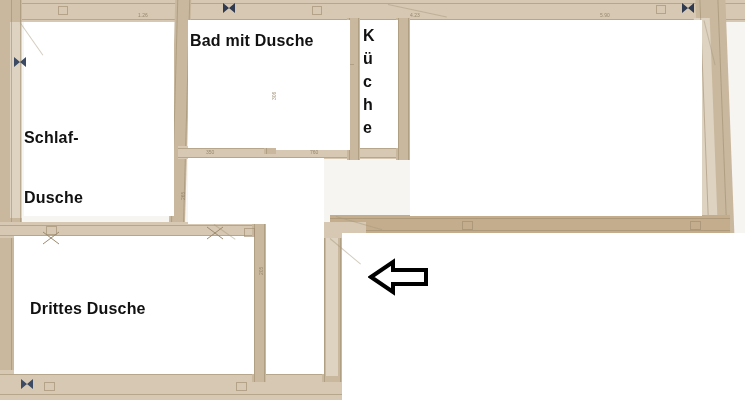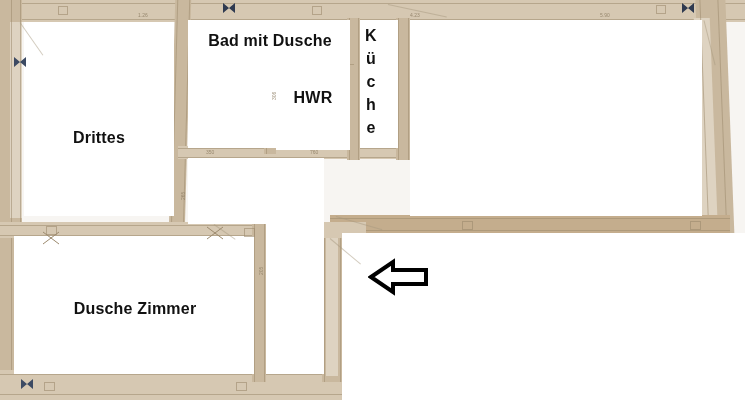--- a/index.html
+++ b/index.html
@@ -46,21 +46,20 @@
   }
   
   .label {
     position: absolute;
     color: #111111;
     font-weight: bold;
     font-size: 16px;
     line-height: 20px;
     letter-spacing: .2px;
     white-space: pre;
-    text-align: center;
   }
   .label.vertical {
     white-space: normal;
     width: 16px;
     line-height: 23px;
   }
   
   .winmark {
     position: absolute;
     width: 14px;
@@ -213,36 +212,36 @@
     <path d="M1 1 L13 11 L13 1 L1 11 Z" fill="#3c4a63"></path>
   </svg>
   <svg class="winmark" style="left:206px; top:226px; width:18px; height:14px;" viewBox="0 0 18 14">
     <path d="M1 1 L17 13 M17 1 L1 13" stroke="#9c8a6e" stroke-width="1" fill="none"></path>
   </svg>
   <svg class="winmark" style="left:42px; top:231px; width:18px; height:14px;" viewBox="0 0 18 14">
     <path d="M1 1 L17 13 M17 1 L1 13" stroke="#9c8a6e" stroke-width="1" fill="none"></path>
   </svg>
 
   <div class="label" style="left:24px; top:88px; width:150px;">
-    <div>Drittes</div>
+    <div>Schlaf-</div>
+    <div>Dusche</div>
   </div>
 
   <div class="label" style="left:190px; top:31px; width:160px;">Bad mit Dusche</div>
 
-  <div class="label" style="left:282px; top:88px; width:62px;">HWR</div>
 
   <div class="label vertical" style="left:363px; top:24px;">
     <div>K</div>
     <div>ü</div>
     <div>c</div>
     <div>h</div>
     <div>e</div>
   </div>
 
 
 
-  <div class="label" style="left:30px; top:299px; width:210px;">Dusche Zimmer</div>
+  <div class="label" style="left:30px; top:299px; width:210px;">Drittes Dusche</div>
 
   <svg class="arrow" style="left:368px; top:256px; width:62px; height:42px;" viewBox="0 0 62 42">
     <path d="M3 21 L25 6 L25 14 L58 14 L58 28 L25 28 L25 36 Z" fill="#ffffff" stroke="#000000" stroke-width="4" stroke-linejoin="miter"></path>
   </svg>
 
 </div>
 
 </body></html>

